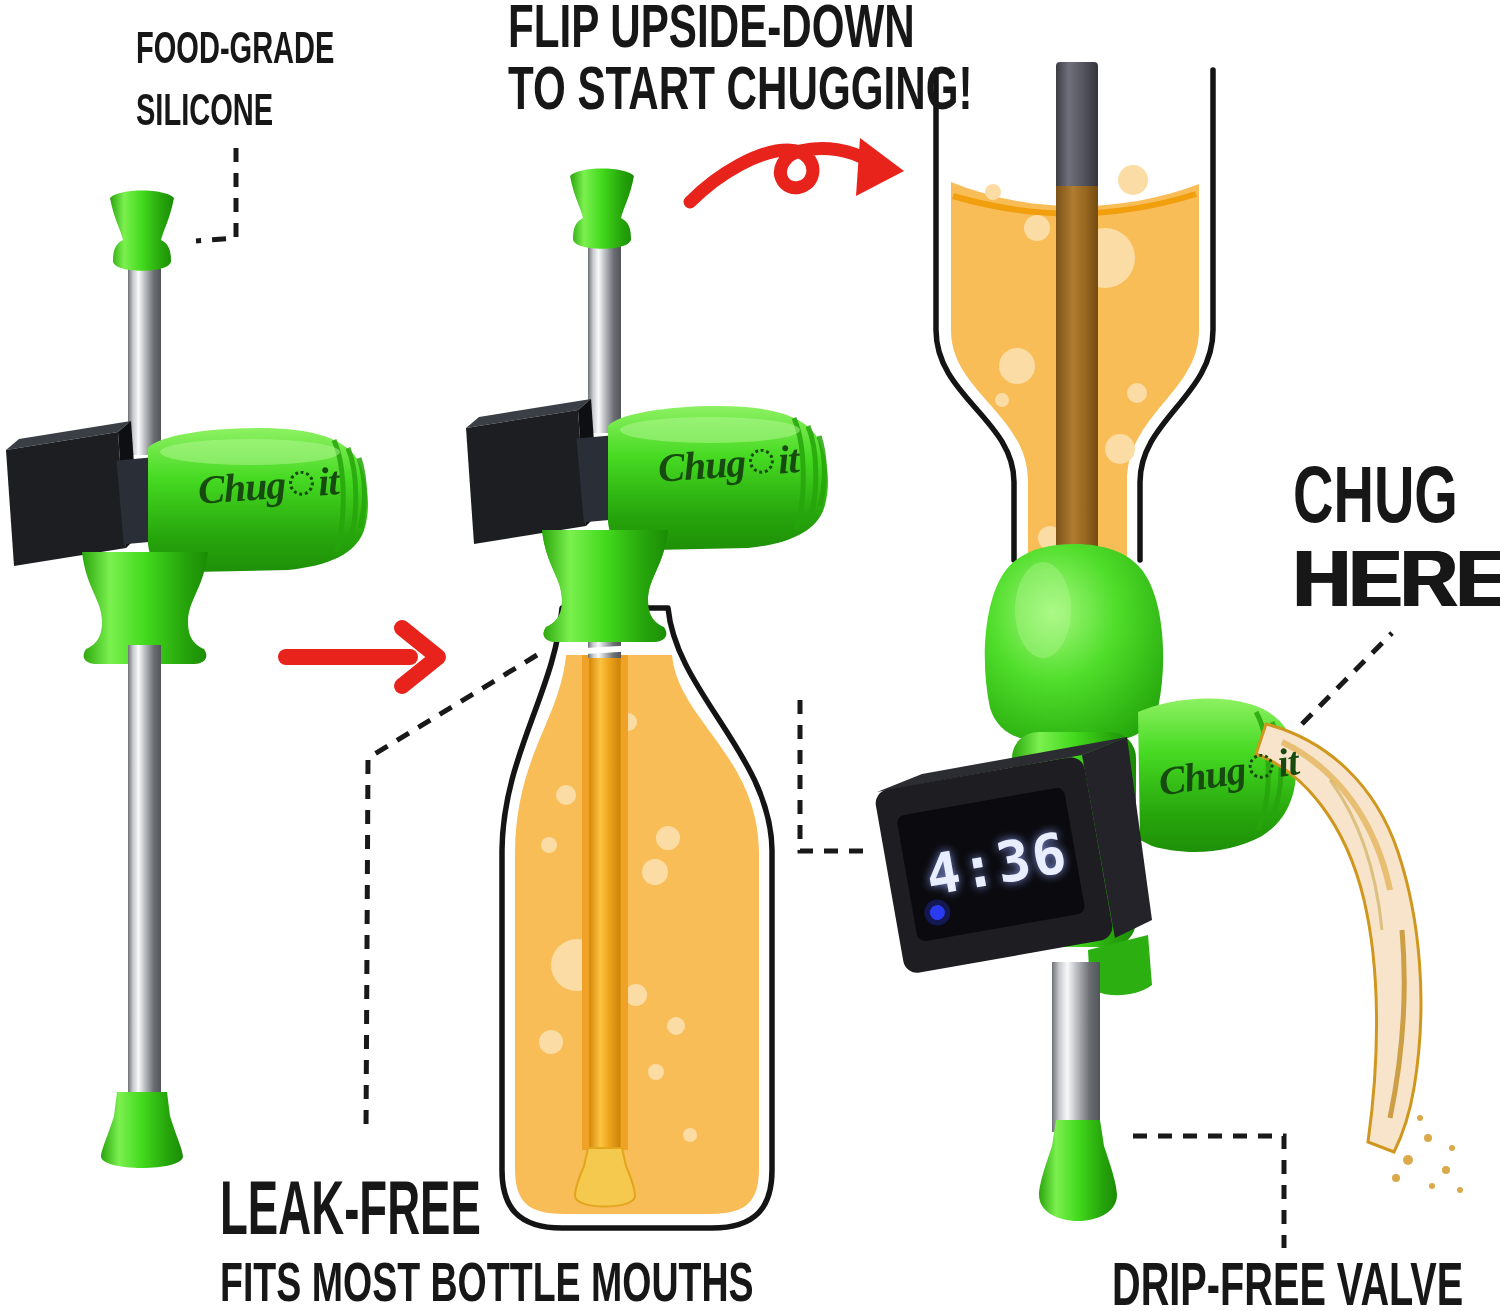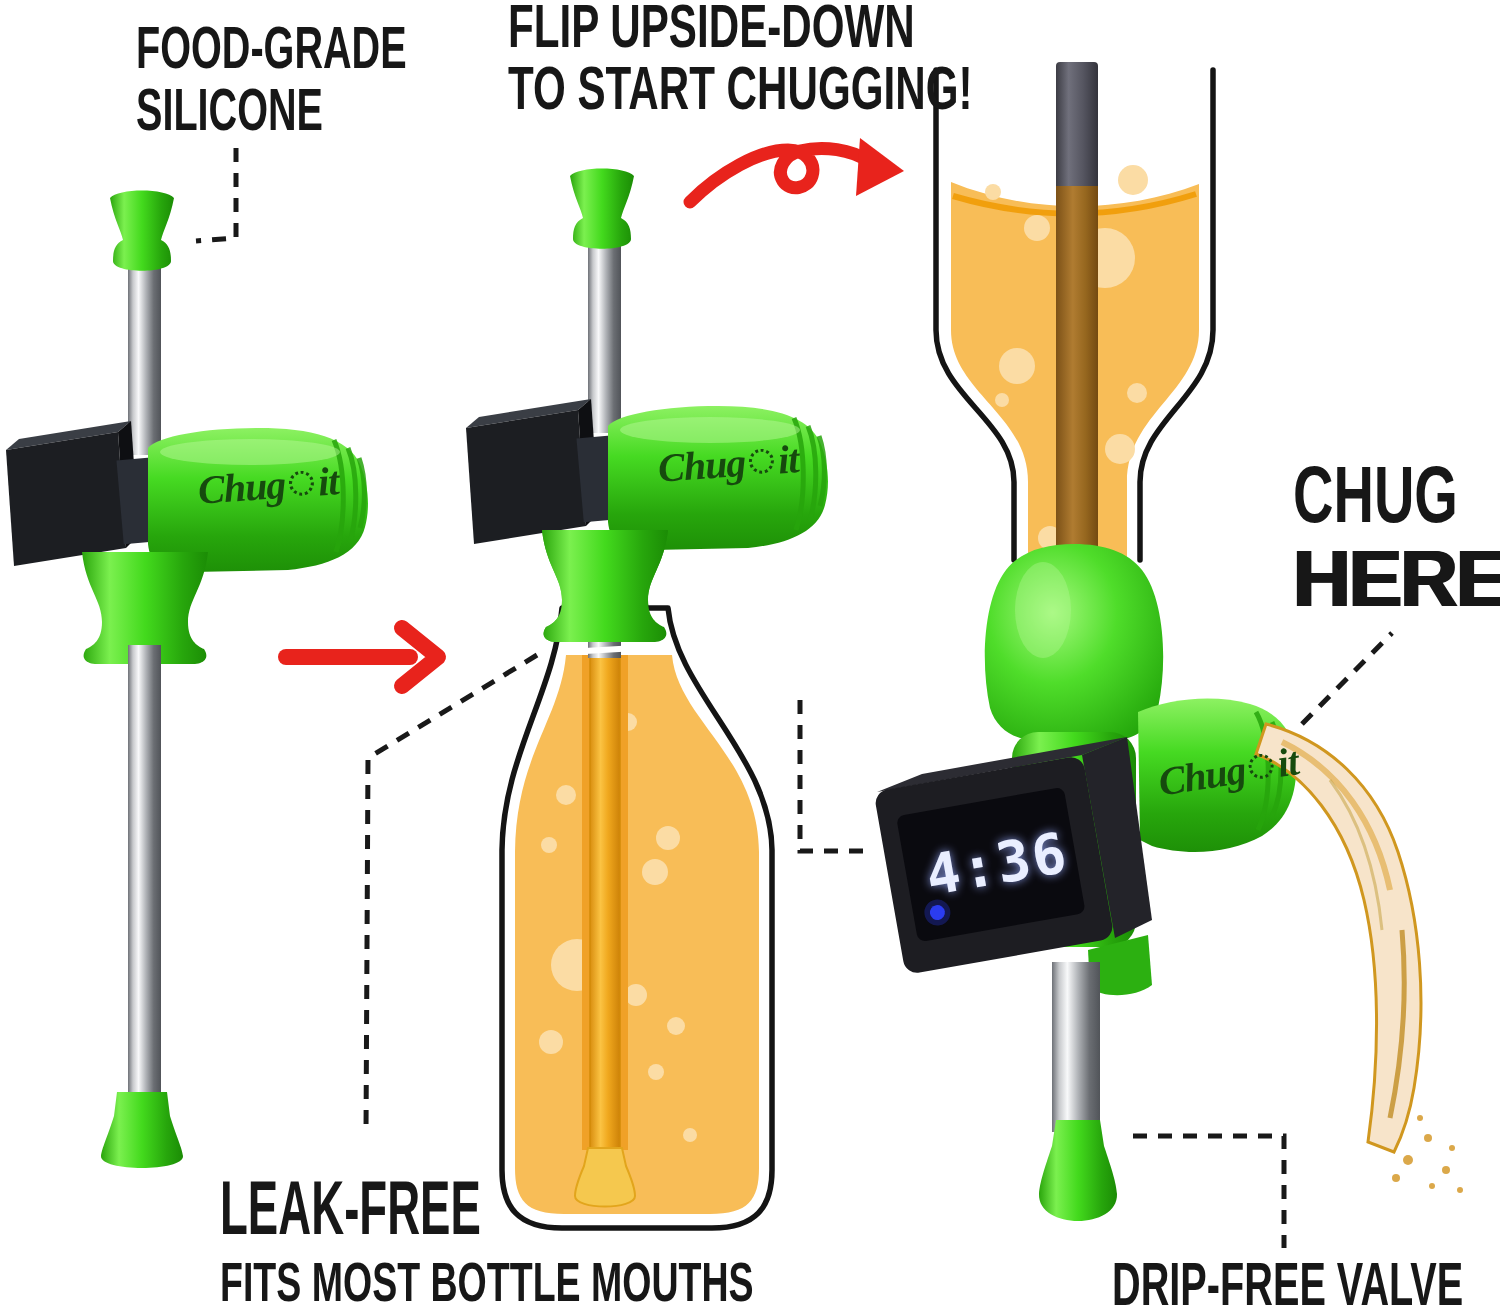--- a/index.html
+++ b/index.html
@@ -9,21 +9,21 @@
   .lbl{position:absolute;font-weight:bold;color:#171717;line-height:1.0;white-space:nowrap;}
   .line{display:block;}
   .cx60{transform:scaleX(.60);transform-origin:left top;}
   .cx62{transform:scaleX(.62);transform-origin:left top;}
   .cx64{transform:scaleX(.64);transform-origin:left top;}
   .cx66{transform:scaleX(.66);transform-origin:left top;}
   .cx67{transform:scaleX(.67);transform-origin:left top;}
   .cx68c{transform:scaleX(.68);transform-origin:center top;}
   .cx70{transform:scaleX(.70);transform-origin:left top;}
   .cx78{transform:scaleX(.78);transform-origin:left top;}
-  #lbl-food{left:136px;top:17px;font-size:60px;line-height:62px;}
+  #lbl-food{left:136px;top:17px;font-size:44px;line-height:62px;}
   #lbl-flip{left:420px;top:-5px;width:550px;text-align:center;font-size:62px;line-height:62px;}
   #lbl-timer{left:694px;top:575px;}
   #lbl-timer .l1{font-size:46px;}
   #lbl-timer .l2{font-size:62px;margin-top:10px;}
   #lbl-chug{left:1293px;top:455px;}
   #lbl-chug .l1{font-size:80px;}
   #lbl-chug .l2{font-size:80px;margin-top:4px;letter-spacing:-2px;
                 text-shadow:1.4px 0 currentColor,-1.4px 0 currentColor;}
   #lbl-leak{left:220px;top:1170px;}
   #lbl-leak .l1{font-size:76px;}

